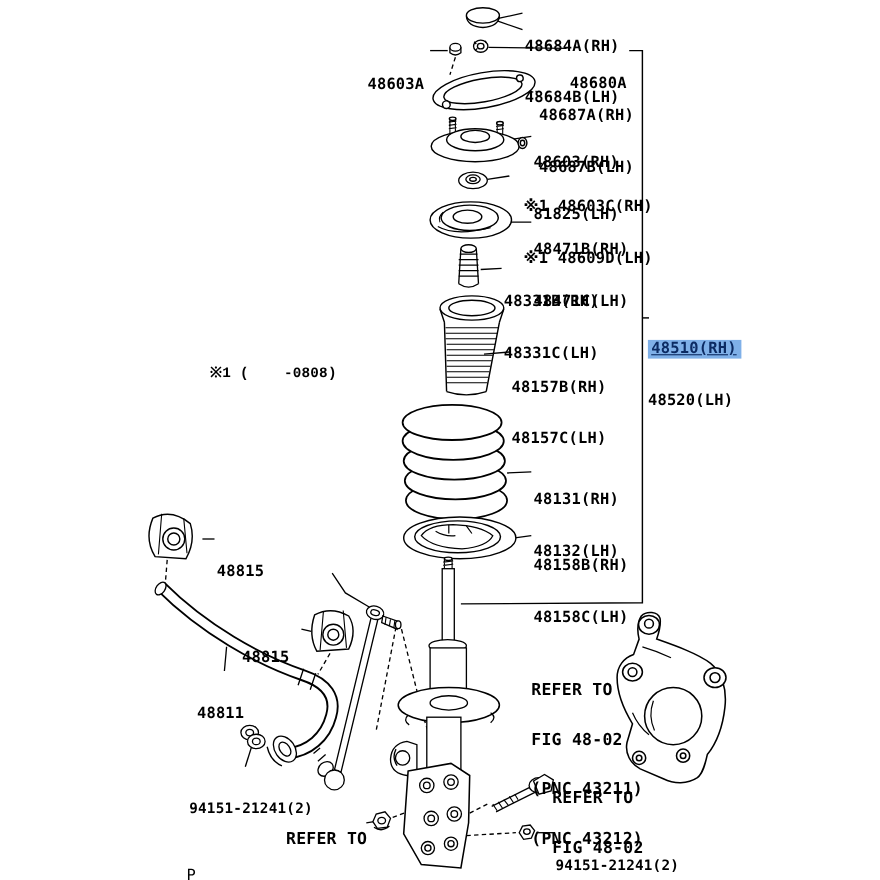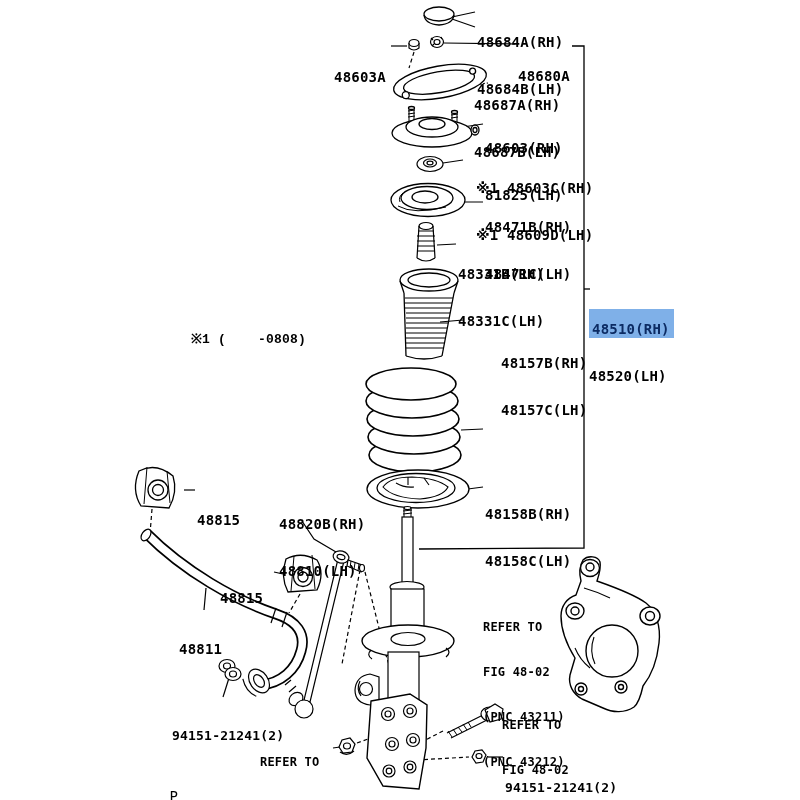--- a/index.html
+++ b/index.html
@@ -2,23 +2,23 @@
 <html><head>
 <meta charset="utf-8">
 <style>
   html,body { margin:0; padding:0; background:#fff; }
   .stage { position:relative; width:800px; height:800px; background:#ffffff; overflow:hidden;
            font-family:"DejaVu Sans Mono","DejaVu Sans",monospace; }
   svg.art { position:absolute; left:0; top:0; }
   .lbl { position:absolute; font-weight:bold; font-size:14px; line-height:15.5px;
          letter-spacing:0.2px; color:#000; white-space:pre; }
   .lbl-md { font-size:13px; line-height:15px; }
-  .refer { font-size:12px; line-height:15px; font-weight:bold; }
+  .refer { font-size:15px; line-height:15px; font-weight:bold; }
   .note { font-size:13px; font-weight:bold;font-family:Liberation Mono, monospace; }
-  .hl { background:#7FB0E8; color:#0C2B63; padding:13px 4px 0 3px; display:inline-block; }
+  .hl { background:#7FB0E8; color:#0C2B63; padding:1px 4px 0 3px; display:inline-block;text-decoration:underline; }
   .footer { font-weight:normal; }
 </style>
 </head>
 <body>
 
 <div class="stage">
 
 <svg class="art" width="800" height="800" viewBox="0 0 800 800">
   <g stroke="#000" fill="none" stroke-width="1.2">
     <path d="M452,17 L475,12"></path>
@@ -254,21 +254,21 @@
   </div>
 
   <div class="lbl" style="left:334px; top:39px;">
     <div>48603A</div>
   </div>
 
   <div class="lbl" style="left:518px; top:38px;">
     <div>48680A</div>
   </div>
 
-  <div class="lbl" style="left:474px; top:67px;">
+  <div class="lbl" style="left:490px; top:67px;">
     <div>48687A(RH)</div>
     <div>48687B(LH)</div>
   </div>
 
   <div class="lbl" style="left:485px; top:110px;">
     <div>48603(RH)</div>
     <div>81825(LH)</div>
   </div>
 
   <div class="lbl" style="left:476px; top:150px;">
@@ -284,39 +284,39 @@
   <div class="lbl" style="left:458px; top:236px;">
     <div>48331B(RH)</div>
     <div>48331C(LH)</div>
   </div>
 
   <div class="lbl" style="left:589px; top:278px;">
     <div><span class="hl">48510(RH)</span></div>
     <div>48520(LH)</div>
   </div>
 
-  <div class="lbl" style="left:465px; top:325px;margin-left:36px;">
+  <div class="lbl" style="left:465px; top:314px;">
     <div>48157B(RH)</div>
     <div>48157C(LH)</div>
   </div>
 
   <div class="lbl note" style="left:191px; top:301px;">
     <div>※1 (    -0808)</div>
   </div>
 
+  <div class="lbl" style="left:485px; top:416px;">
+    <div>48131(RH)</div>
+    <div>48132(LH)</div>
+  </div>
 
   <div class="lbl" style="left:485px; top:476px;">
     <div>48158B(RH)</div>
     <div>48158C(LH)</div>
   </div>
 
-  <div class="lbl" style="left:279px; top:486px;">
-    <div>48820B(RH)</div>
-    <div>48810(LH)</div>
-  </div>
 
   <div class="lbl" style="left:197px; top:482px;">
     <div>48815</div>
   </div>
 
   <div class="lbl" style="left:220px; top:560px;">
     <div>48815</div>
   </div>
 
   <div class="lbl" style="left:179px; top:611px;">

